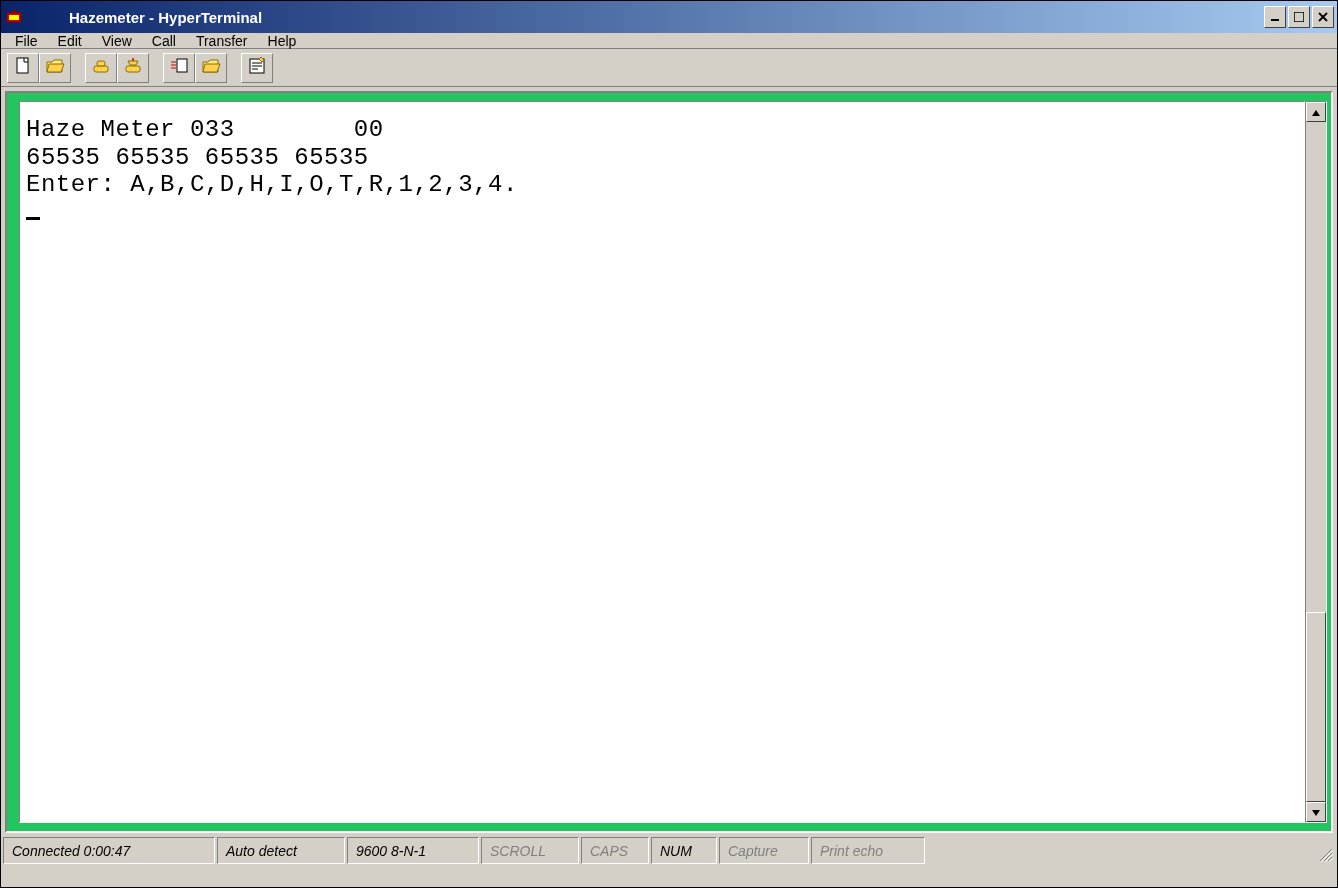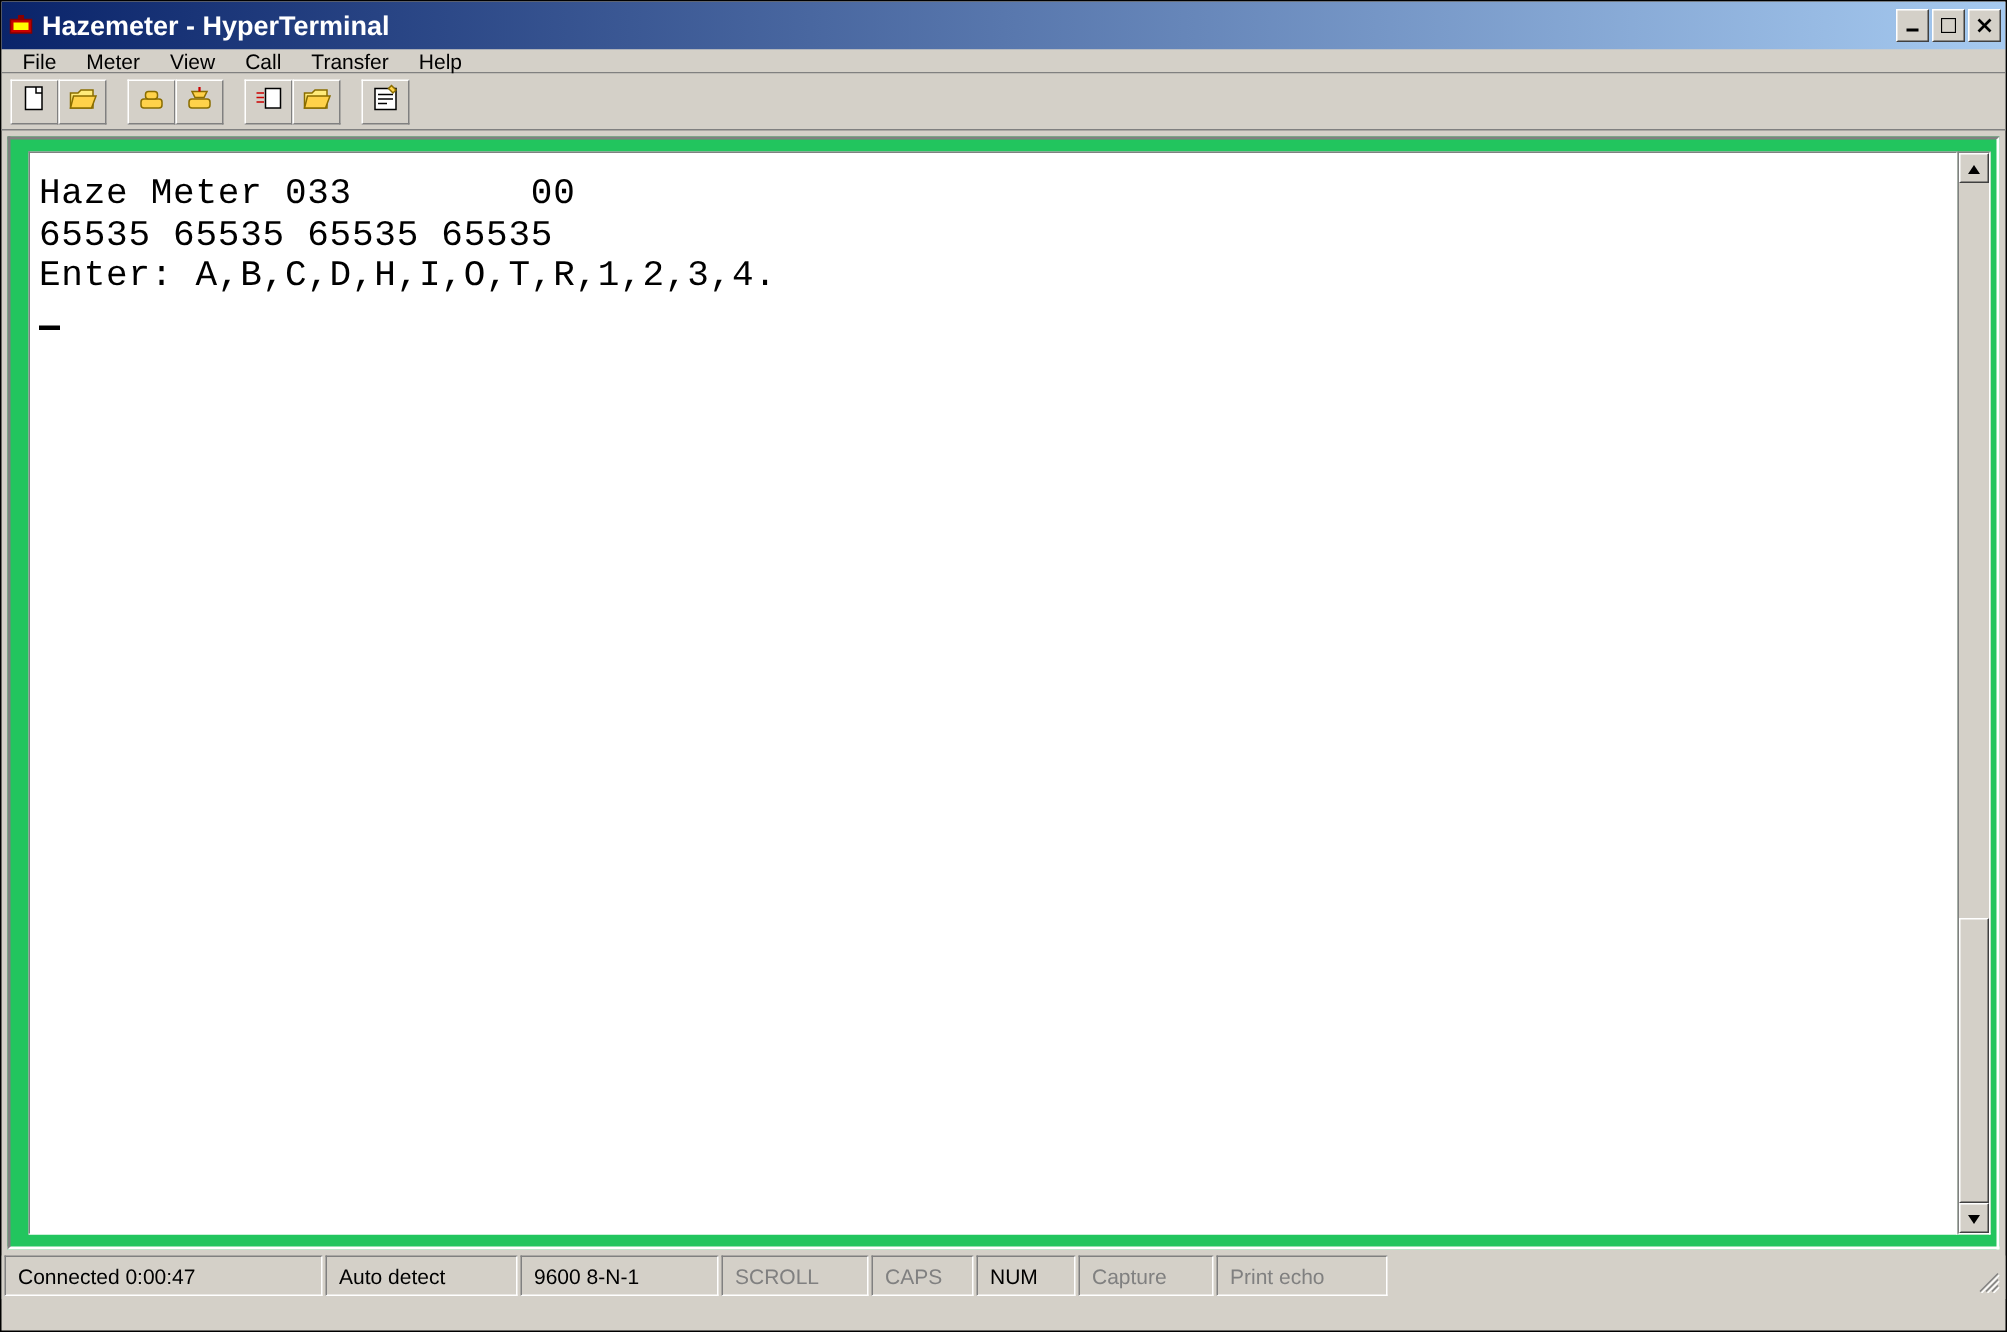--- a/index.html
+++ b/index.html
@@ -19,21 +19,21 @@
     align-items: center;
     padding: 0 3px 0 4px;
     color: #fff;
     font-weight: bold;
   }
   .titlebar .icon {
     width: 18px; height: 18px;
     margin-right: 5px;
     display: flex; align-items: center; justify-content: center;
   }
-  .titlebar .title { flex: 1; font-size: 18px; }
+  .titlebar .title { flex: 1; font-size: 15px; margin-left: 41px; }
   .win-controls { display: flex; gap: 0; }
   .win-btn {
     width: 22px; height: 22px;
     background: #d4d0c8;
     border-top: 1px solid #fff;
     border-left: 1px solid #fff;
     border-right: 1px solid #404040;
     border-bottom: 1px solid #404040;
     display: flex; align-items: center; justify-content: center;
     margin-left: 2px;
@@ -151,20 +151,21 @@
   .status-pane {
     border-top: 1px solid #808080;
     border-left: 1px solid #808080;
     border-right: 1px solid #fff;
     border-bottom: 1px solid #fff;
     padding: 3px 8px;
     margin-right: 2px;
     display:flex; align-items:center;
     color:#000;
     white-space:nowrap;
+    font-style:italic;
   }
   .status-pane.disabled { color:#808080; }
   .resize-grip {
     width: 22px;
     display:flex; align-items:flex-end; justify-content:flex-end;
     padding: 0 2px 2px 0;
   }
 </style>
 </head>
 <body>
@@ -193,21 +194,21 @@
       <svg width="10" height="10">
           <line x1="1" y1="1" x2="9" y2="9" stroke="#000" stroke-width="1.8"></line>
           <line x1="9" y1="1" x2="1" y2="9" stroke="#000" stroke-width="1.8"></line>
         </svg>
     </div>
   </div>
 </div>
 
 <div class="menubar">
   <div class="menu-item">File</div>
-  <div class="menu-item">Meter</div>
+  <div class="menu-item">Edit</div>
   <div class="menu-item">View</div>
   <div class="menu-item">Call</div>
   <div class="menu-item">Transfer</div>
   <div class="menu-item">Help</div>
 </div>
 
 <div class="toolbar">
   <div class="tool-group">
     <div class="tool-btn">
       <span>

